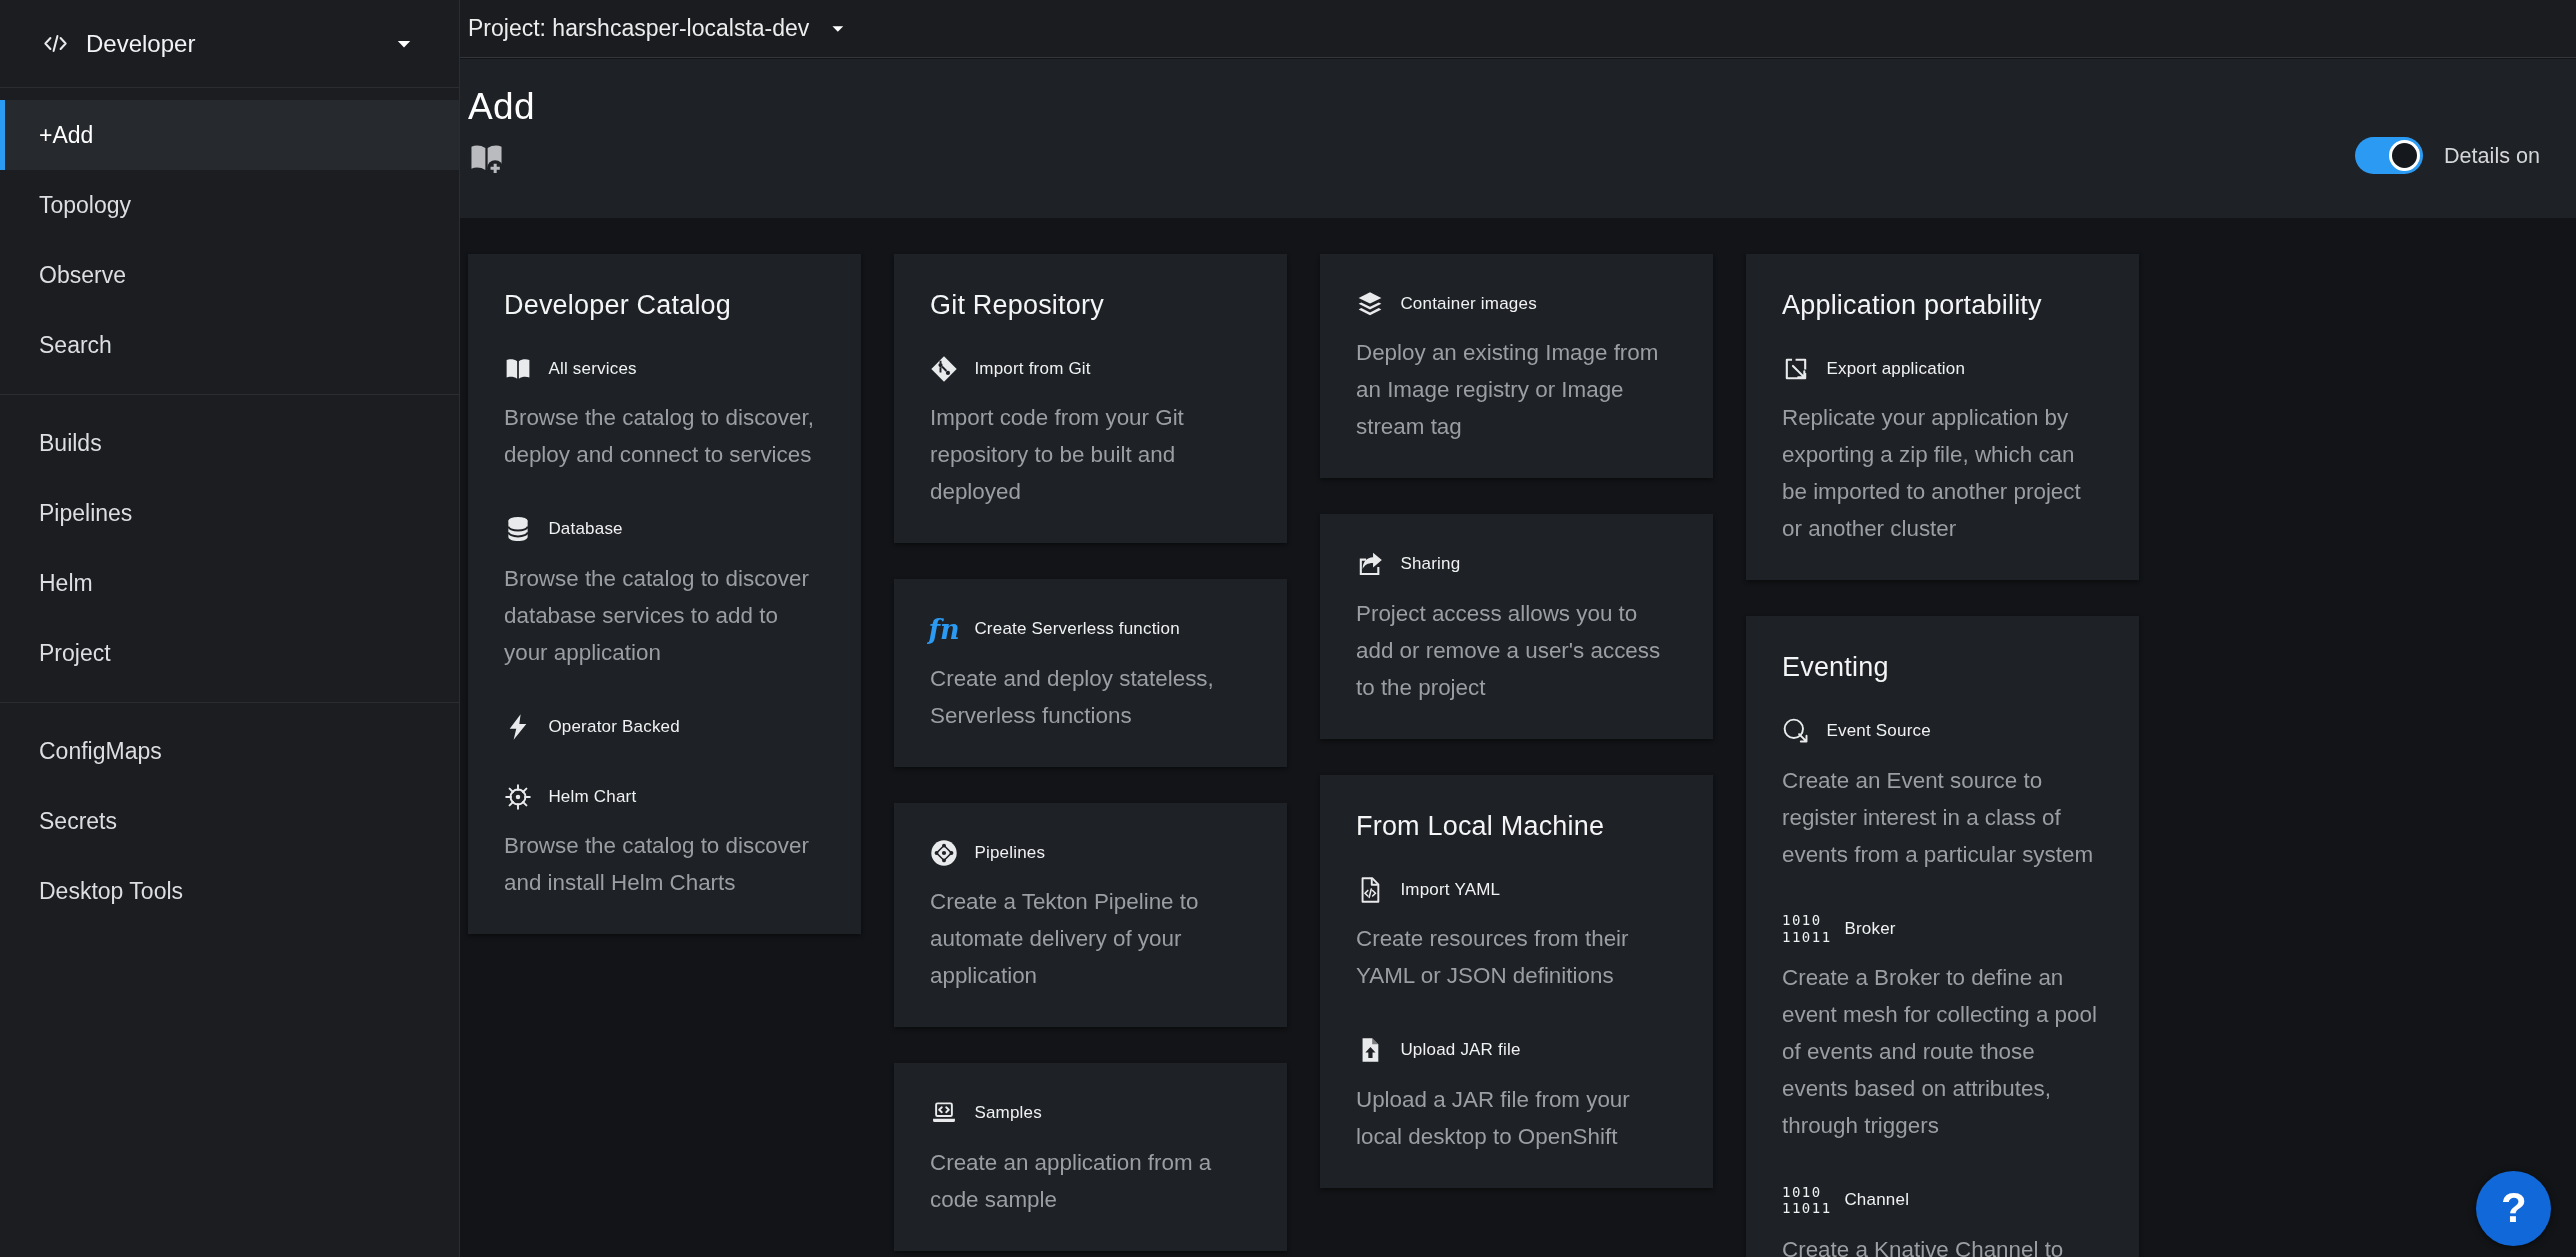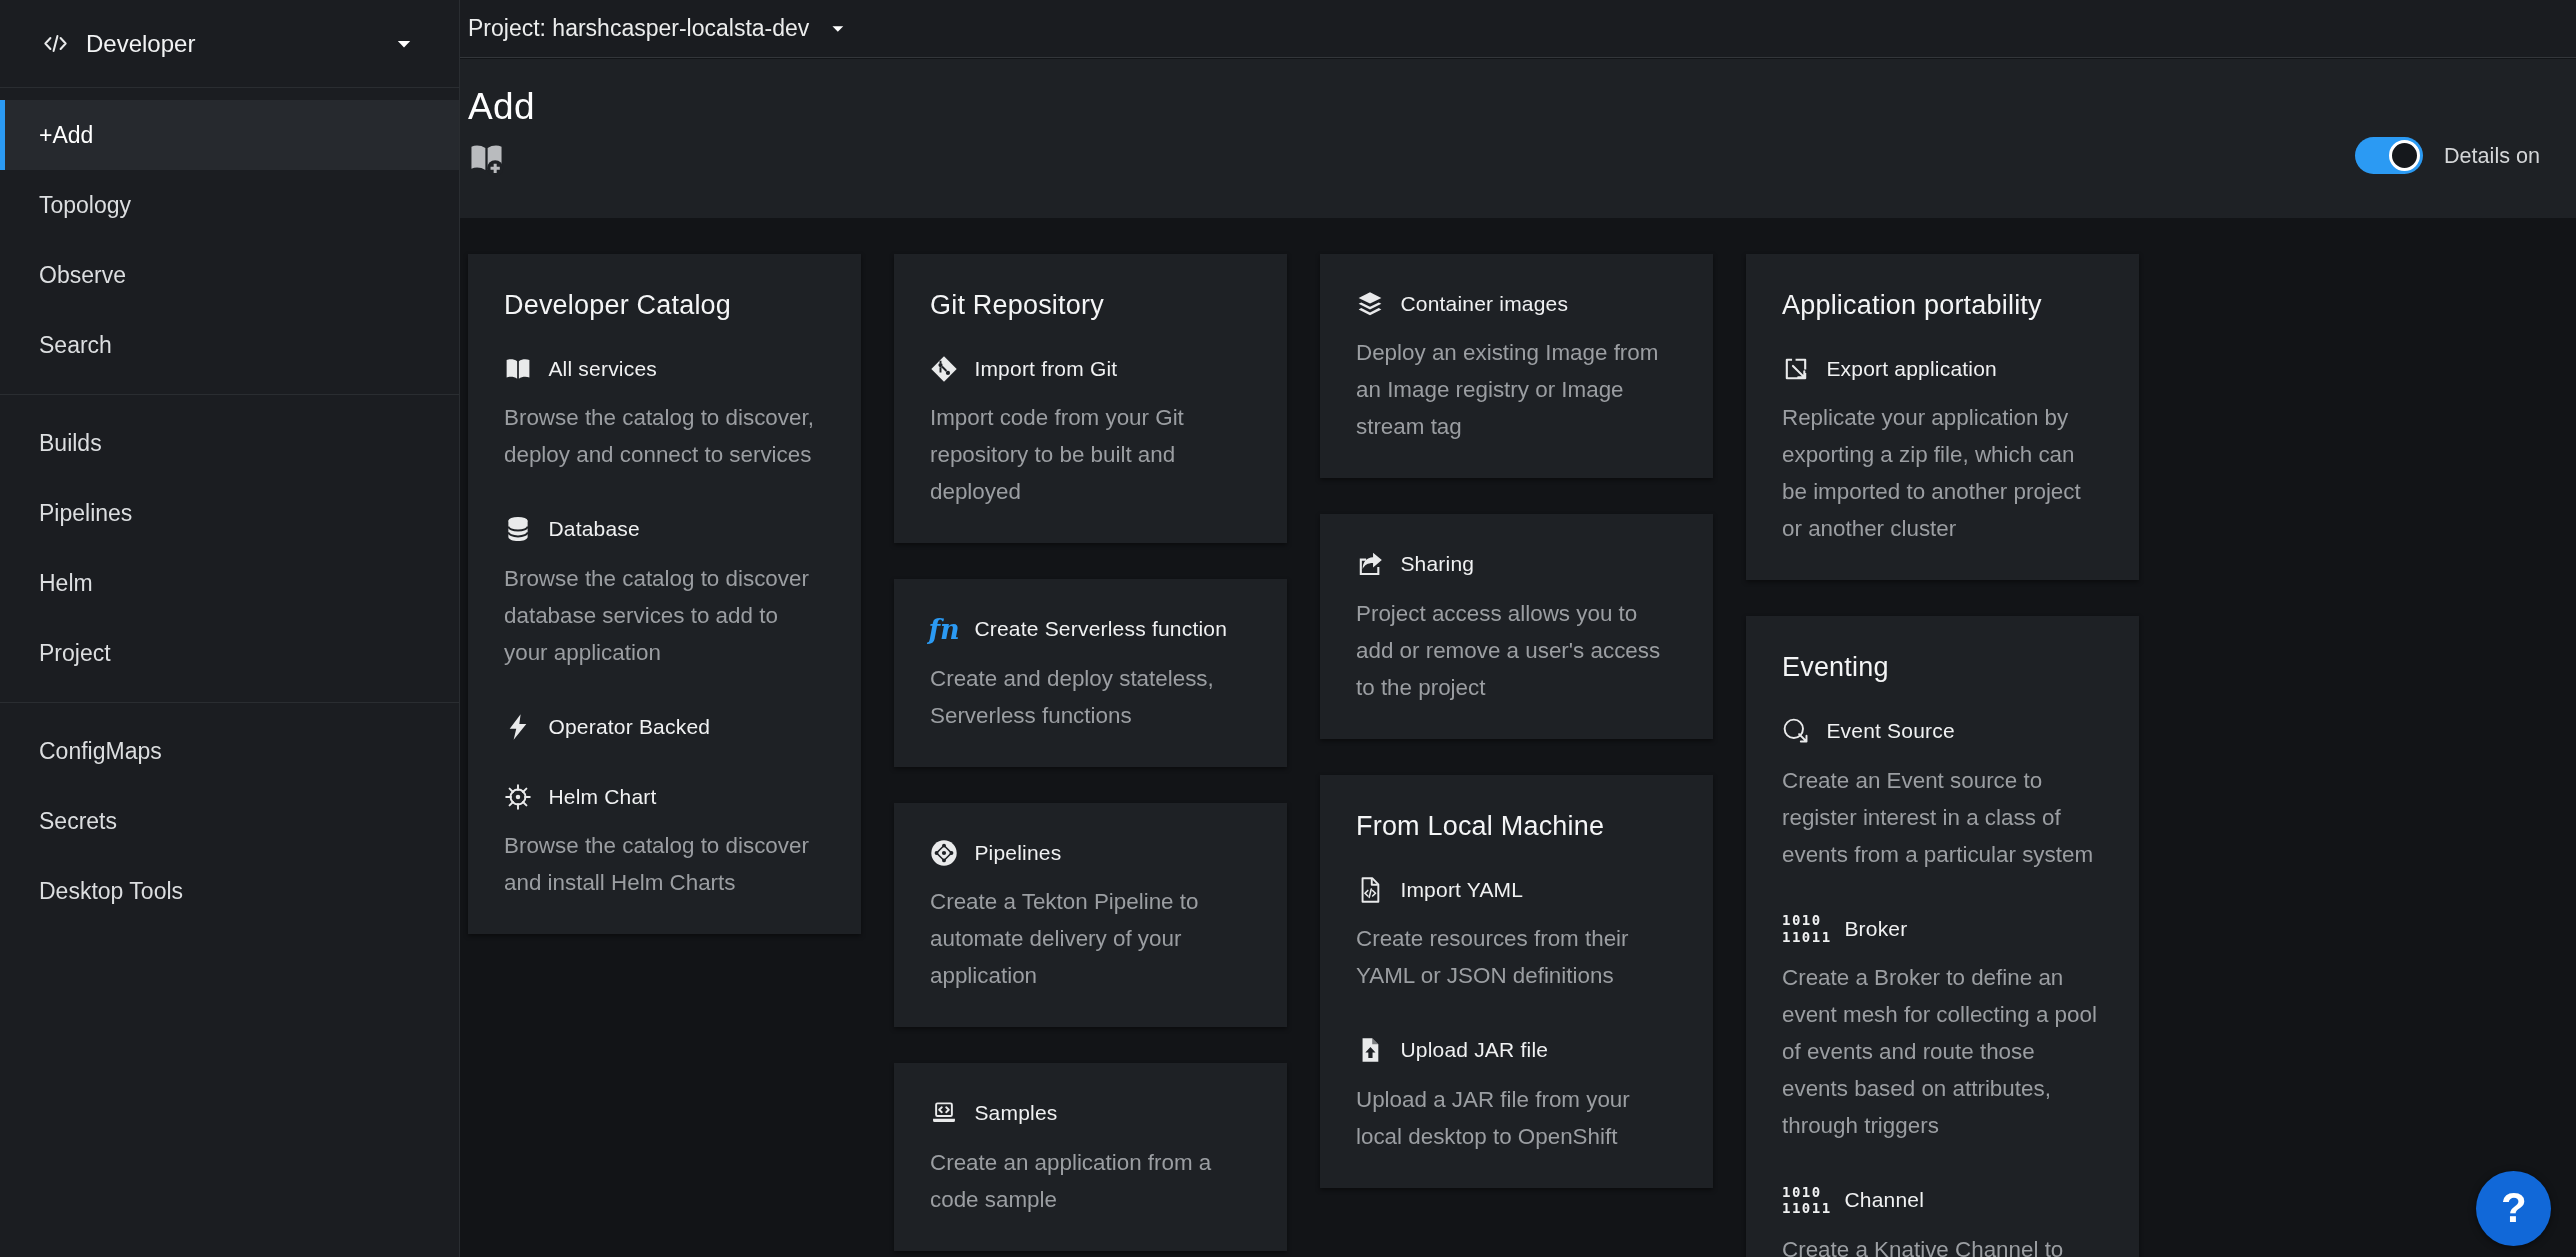--- a/index.html
+++ b/index.html
@@ -80,30 +80,30 @@
   .card {
     background:var(--card,#1e2125);
     box-shadow:0 1.5px 4.5px rgba(0,0,0,.45);
     padding:36px 36px 33px 36px;
   }
   .card-title { font-size:27px; font-weight:500; color:#f4f5f6; margin-bottom:34px; letter-spacing:0.2px; }
   .item { cursor:pointer; }
   .item + .item { margin-top:42px; }
   .item-head { display:flex; align-items:center; gap:16.4px; }
   .item-head .icon { width:28px; height:28px; color:#e9eaeb; }
-  .item-label { font-size:21px; font-weight:500; color:#f0f1f2; letter-spacing:0.2px; }
+  .item-label { font-size:17px; font-weight:500; color:#f0f1f2; letter-spacing:0.2px; }
   .item-desc { margin-top:16.4px; font-size:22.4px; line-height:37px; color:var(--text_secondary,#9b9ea2); }
 
   .fn-glyph {
     font-family:"DejaVu Serif", serif; font-style:italic; font-weight:600;
     font-size:27px; color:var(--blue,#2b9af3); line-height:1;
   }
   .binary-icon {
     display:inline-flex; flex-direction:column; justify-content:center;
-    font-family:"DejaVu Sans Mono", monospace; font-weight:bold;
+    font-family:"DejaVu Sans Mono", monospace; font-weight:normal;
     font-size:14px; line-height:16.4px; letter-spacing:1.5px; color:#f0f1f2;
     width:46px !important;
   }
   .icon.wide { width:46px; }
 
   
   .help-btn {
     position:absolute; right:24.6px; bottom:11.2px; width:75px; height:75px;
     border-radius:50%; border:none; background:var(--help_blue,#1168d8);
     color:#ffffff; font-size:42px; font-weight:bold; font-family:"Liberation Sans", sans-serif;

